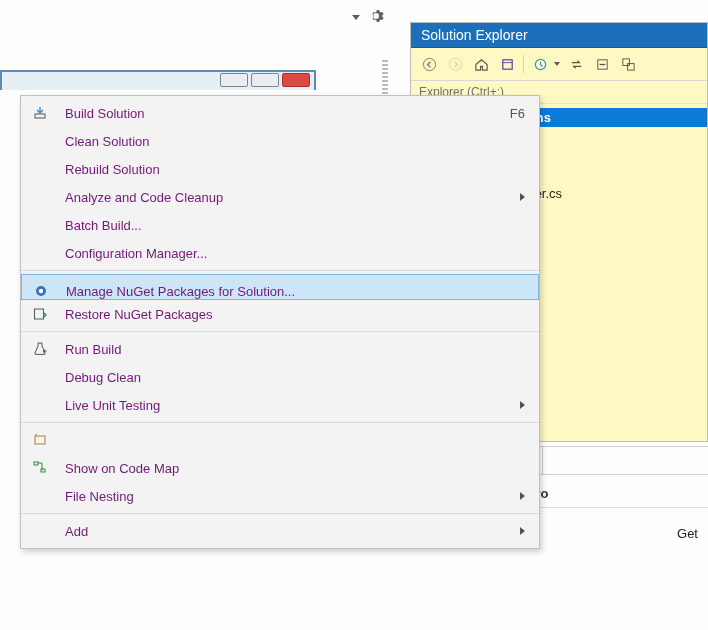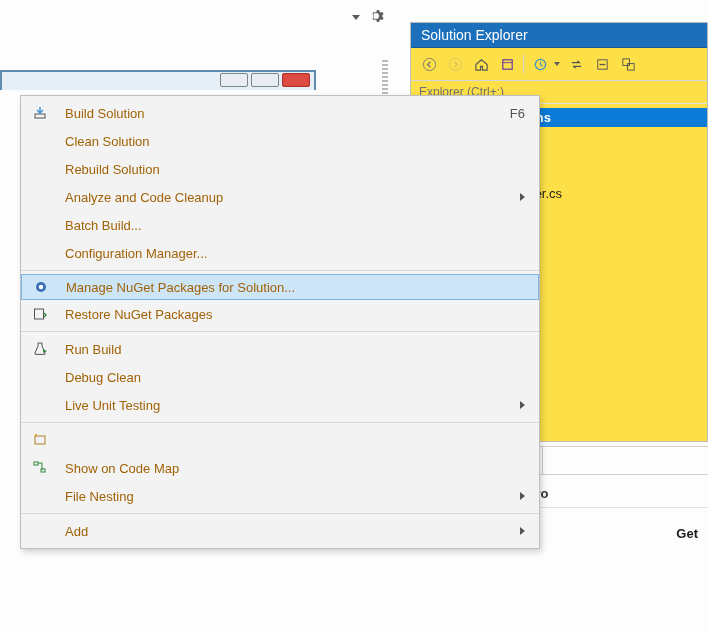--- a/index.html
+++ b/index.html
@@ -4,21 +4,21 @@
 <style>
   * { box-sizing: border-box; margin: 0; padding: 0; font-family: "Segoe UI", Tahoma, sans-serif; font-size: 13px; }
   body { width: 708px; height: 630px; background: #fdfdfd; overflow: hidden; position: relative; color: #1b1b1b; }
 
   
   .tb-row { position: absolute; top: 8px; left: 352px; display: flex; align-items: center; gap: 8px; }
   .dropdown-caret { width: 0; height: 0; border-left: 4px solid transparent; border-right: 4px solid transparent; border-top: 5px solid #5c5c5c; }
   .gear svg { width: 16px; height: 16px; }
 
   
-  .panel { position: absolute; top: 22px; left: 410px; right: 0; border: 1px solid #bcbcbc; background: #fde047; height: 420px; }
+  .panel { position: absolute; top: 22px; left: 410px; right: 0; border: 1px solid #bcbcbc; background: #fef9c3; height: 420px; }
   .panel-title { background: #1c6fba; color: #fff; padding: 4px 10px; font-size: 14px; border-bottom: 1px solid #155a97; }
   .panel-tbar { display: flex; align-items: center; gap: 6px; padding: 6px 8px; border-bottom: 1px solid #d6d6d6; }
   .tbtn { width: 20px; height: 20px; display: flex; align-items: center; justify-content: center; }
   .tbtn svg { width: 15px; height: 15px; }
   .sep { width: 1px; height: 18px; background: #d0d0d0; }
   .caret-sm { width: 0; height: 0; border-left: 3px solid transparent; border-right: 3px solid transparent; border-top: 4px solid #5c5c5c; margin-left: -2px; }
 
   .search-row { padding: 4px 8px; border-bottom: 1px solid #e2e2e2; color: #707070; font-size: 12px; }
   .tree { padding: 4px 0 0 0; }
   .tree-row { display: flex; align-items: center; padding: 2px 8px 2px 10px; gap: 6px; white-space: nowrap; overflow: hidden; }
@@ -26,38 +26,38 @@
   .bold { font-weight: 600; }
   .indent1 { padding-left: 26px; }
   .indent2 { padding-left: 42px; }
 
   .bottom-tabs { position: absolute; left: 410px; right: 0; top: 446px; display: flex; border-top: 1px solid #cfcfcf; border-bottom: 1px solid #cfcfcf; }
   .tab { padding: 6px 10px; color: #444; border-right: 1px solid #cfcfcf; }
   .tab-first { color: #2a6bb3; background: #f4f4f4; text-align: right; flex: 0 0 40px; }
 
   .props { position: absolute; left: 410px; right: 0; top: 478px; }
   .props-head { padding: 8px 10px 6px 10px; border-bottom: 1px solid #e0e0e0; color: #333; }
-  .props-body { padding: 18px 10px 0 0; text-align: right; font-weight: 700; }
+  .props-body { padding: 18px 10px 0 0; text-align: right; font-weight: 400; }
 
   
   .designer-frame { position: absolute; top: 70px; left: 0; width: 316px; height: 20px; border: 2px solid #5e8bb0; border-bottom: none; background: #e6eef6; }
   .wincontrols { position: absolute; right: 4px; top: 1px; display: flex; gap: 3px; }
   .wc { width: 28px; height: 14px; border: 1px solid #788; background: #e9edf1; border-radius: 2px; }
   .wc.red { background: #d94b43; border-color: #b02c26; }
   .grip { position: absolute; top: 60px; left: 382px; width: 6px; height: 50px; background: repeating-linear-gradient(180deg,#777 0,#777 2px,transparent 2px,transparent 4px); opacity: .5; }
 
   
   .ctxmenu { position: absolute; top: 95px; left: 20px; width: 520px; background: #f3f3f3; border: 1px solid #bfbfbf; box-shadow: 2px 3px 6px rgba(0,0,0,.18); }
   .mgroup { border-bottom: 1px solid #d8d8d8; padding: 3px 0; }
   .mgroup:last-child { border-bottom: none; }
   .mitem { display: flex; align-items: center; height: 28px; padding: 0 14px 0 6px; }
-  .mitem.highlight { background: #cde6f7; border: 1px solid #7eb4e4; height: 26px; }
+  .mitem.highlight { background: #cde6f7; border: 1px solid #7eb4e4; height: 26px; align-items: flex-end; }
   .micon { width: 26px; display: flex; align-items: center; justify-content: center; }
   .micon svg { width: 16px; height: 16px; }
-  .mlabel { flex: 1; padding-left: 12px; color: #a16207; }
+  .mlabel { flex: 1; padding-left: 12px; color: #701a75; }
   .mshortcut { color: #555; padding-left: 20px; }
   .submenu-arrow { width: 0; height: 0; border-top: 4px solid transparent; border-bottom: 4px solid transparent; border-left: 5px solid #545454; margin-left: auto; }
 </style>
 </head>
 <body>
 
 <div class="tb-row">
   <div class="dropdown-caret"></div>
   <div class="gear">
     <svg viewBox="0 0 16 16">

